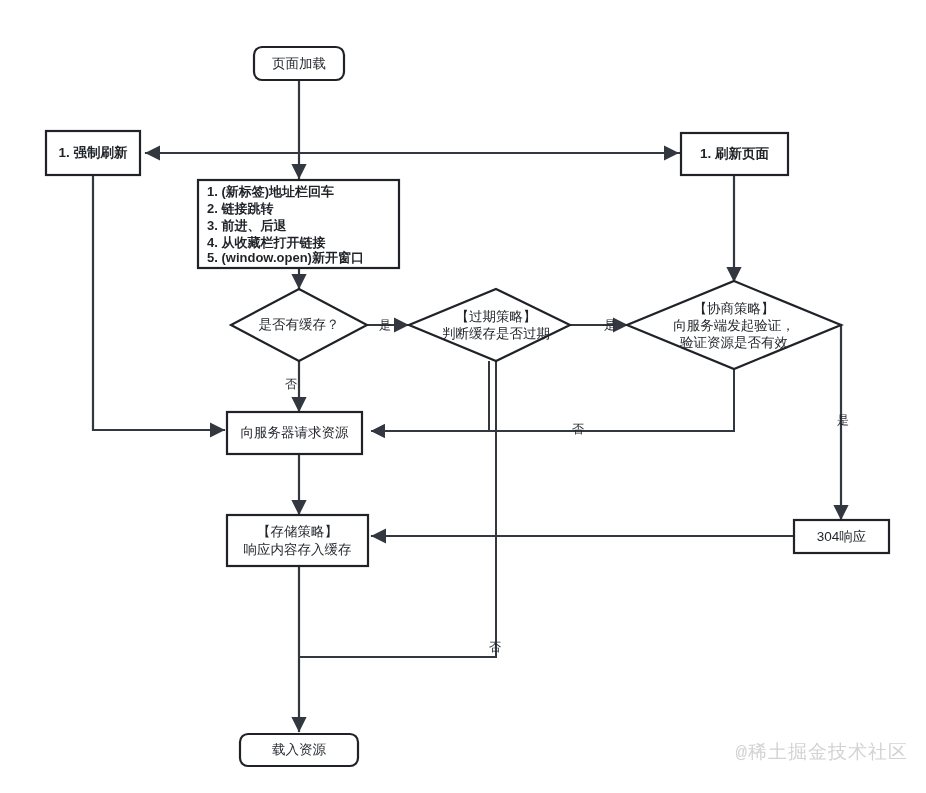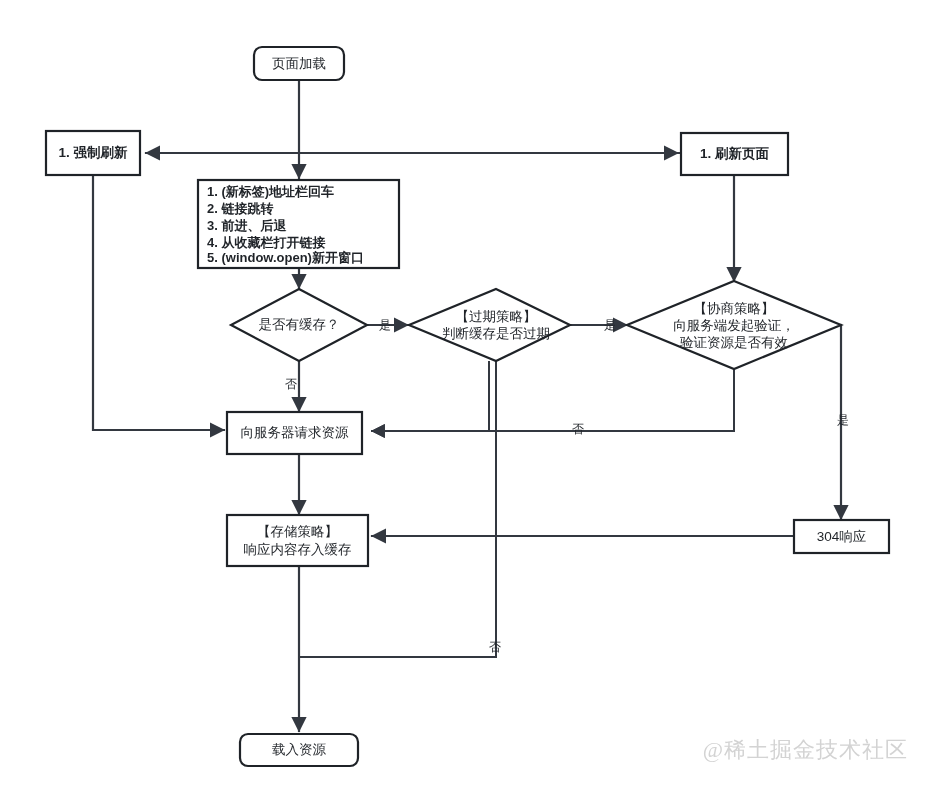--- a/index.html
+++ b/index.html
@@ -61,22 +61,22 @@
     font-family: "Liberation Sans", "DejaVu Sans", sans-serif;
     font-size: 12px;
     fill: #1f2328;
     text-anchor: middle;
     dominant-baseline: middle;
   }
   .watermark {
     position: absolute;
     right: 18px;
     bottom: 28px;
-    font-family: Liberation Serif, serif;
-    font-size: 22px;
+    font-family: Liberation Mono, monospace;
+    font-size: 19px;
     color: #d3d3d3;
     letter-spacing: 1px;
     user-select: none;
     white-space: nowrap;
   }
 </style>
 </head>
 <body>
 
 <div id="canvas-wrap">

